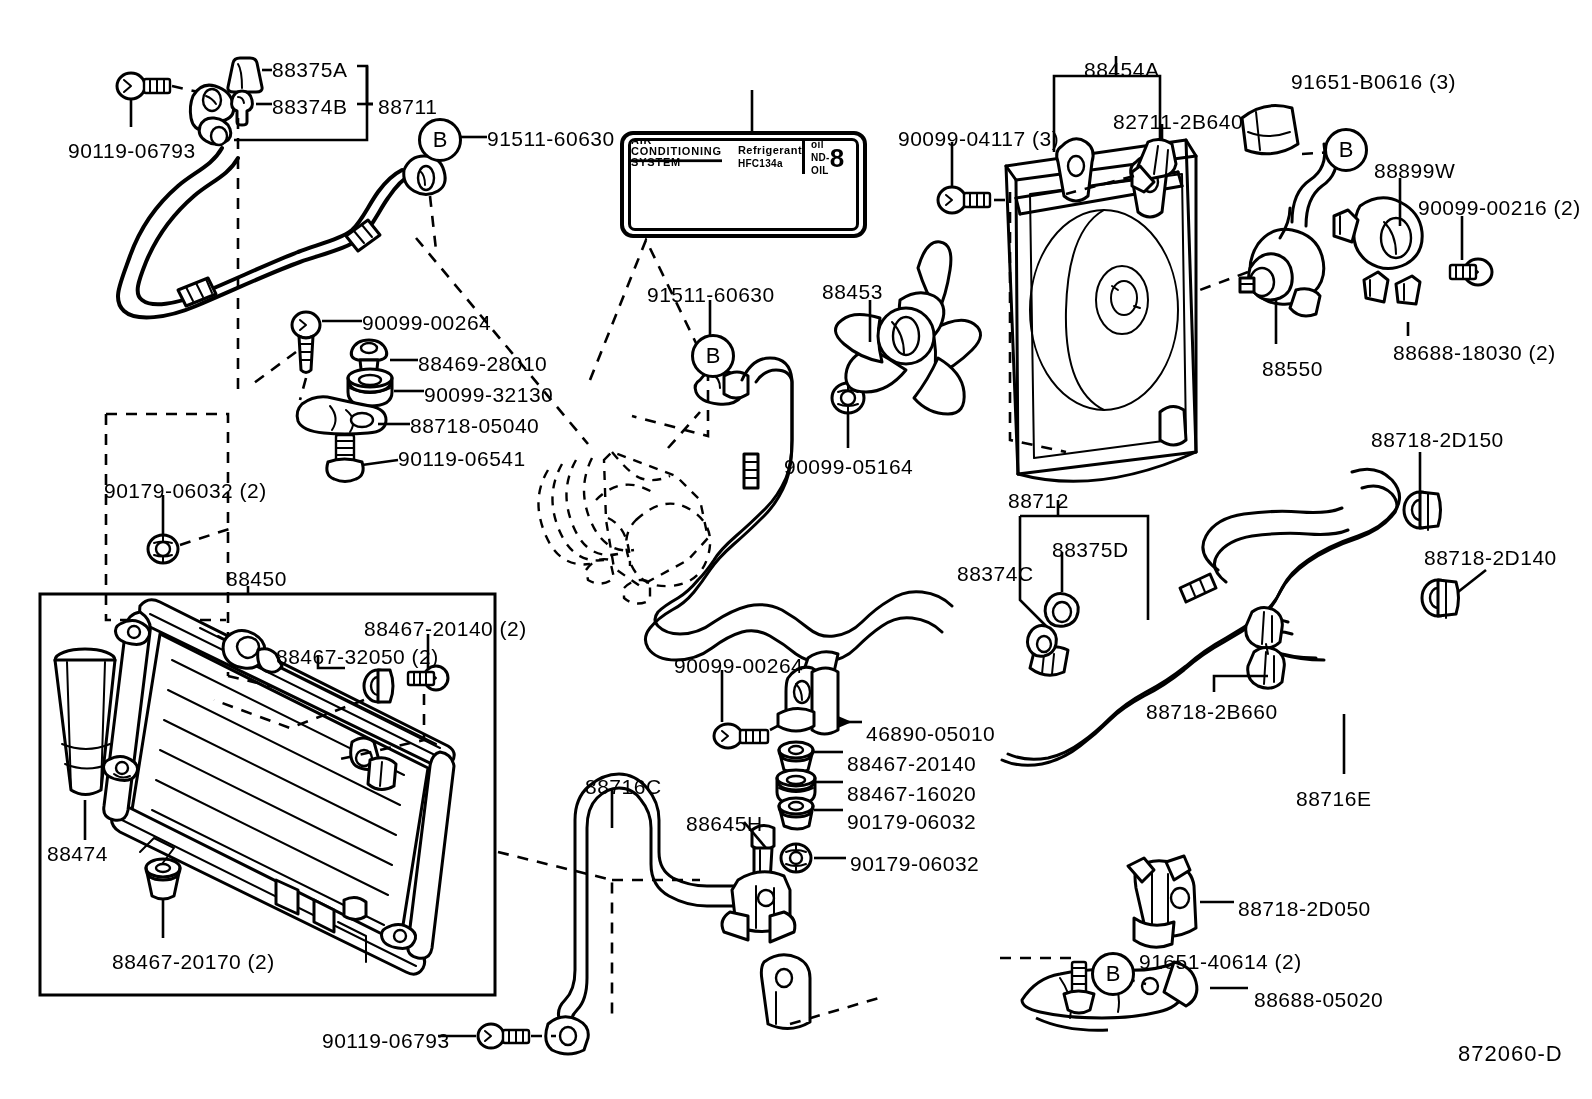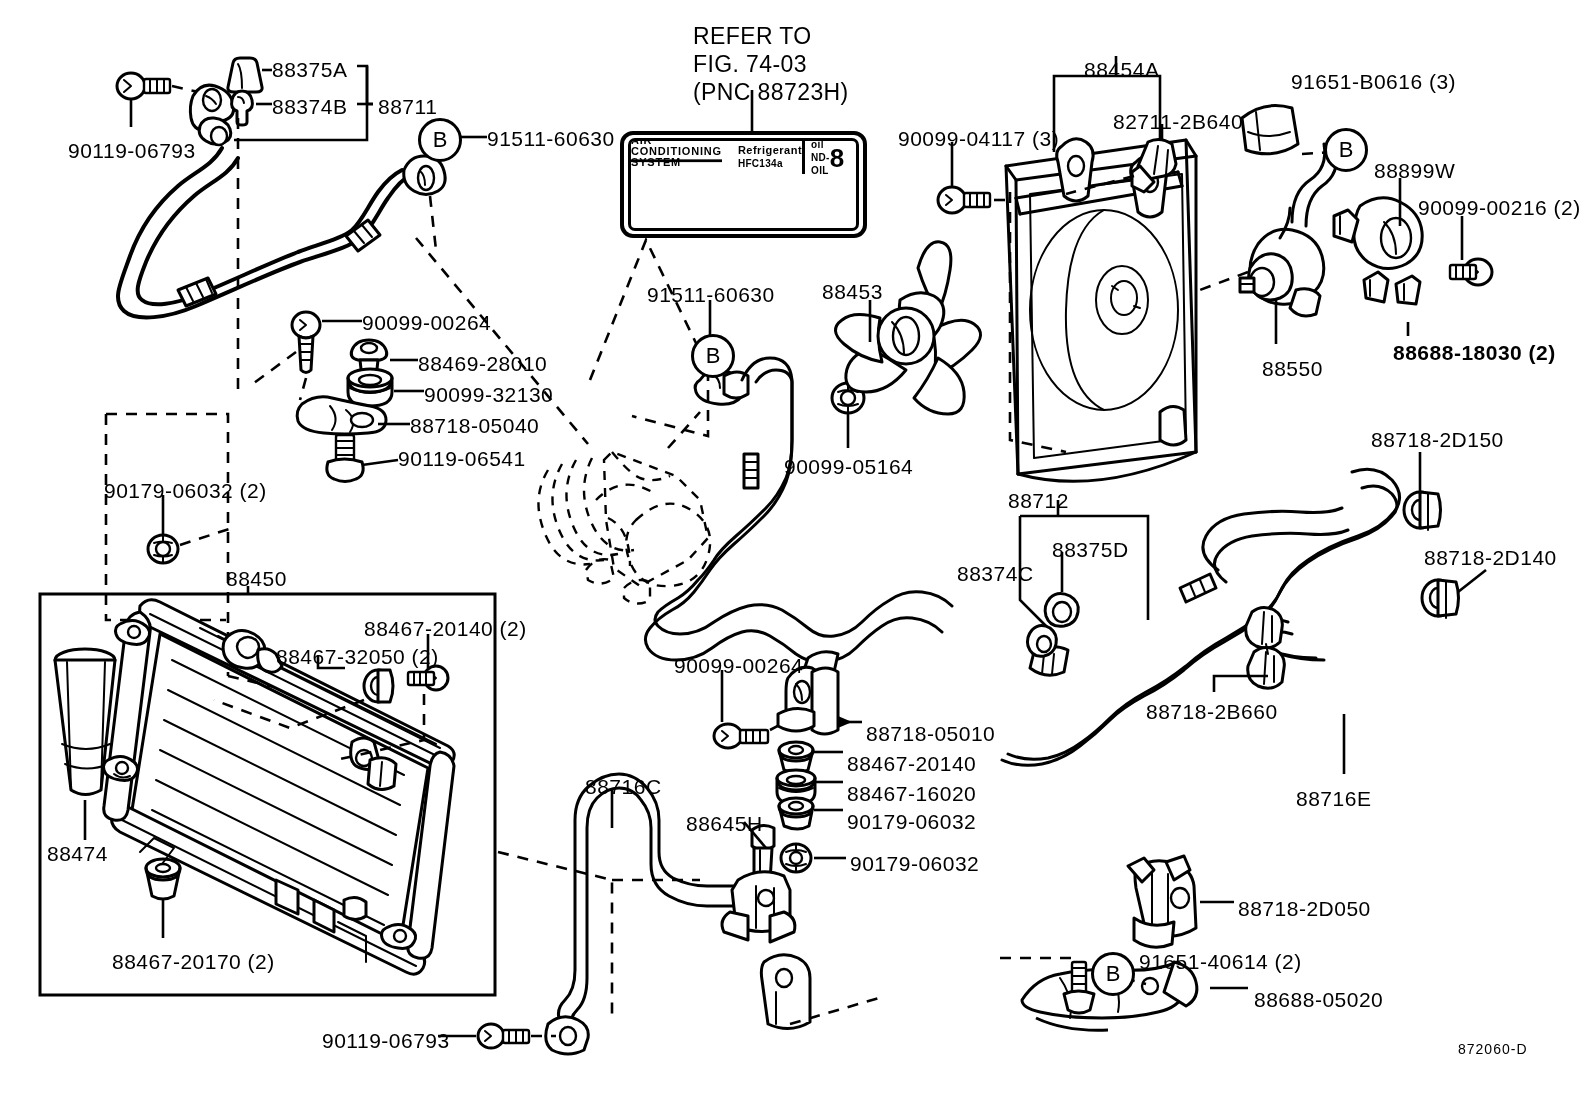--- a/index.html
+++ b/index.html
@@ -16,21 +16,21 @@
   .lbl{
     position:absolute;
     font-family:"Liberation Sans", sans-serif;
     font-size:21px;
     letter-spacing:0.5px;
     color:#000;
     white-space:nowrap;
     line-height:1.12;
   }
   .lbl.refer{font-size:23px;line-height:1.22;letter-spacing:0.4px;}
-  .lbl.figcode{font-size:14px;letter-spacing:1px;}
+  .lbl.figcode{font-size:22px;letter-spacing:1px;}
 
   
   #caution{
     position:absolute;left:620px;top:131px;width:247px;height:107px;
   }
   .cau-outer{
     position:absolute;inset:0;
     border:4px solid #000;border-radius:13px;
     background:#fff;
   }
@@ -646,25 +646,20 @@
       <path class="s2" d="M1072 968 h14 M1072 976 h14 M1072 984 h14"></path>
       <path class="wht" d="M1064 994 q14 -6 30 0 l-4 16 q-11 6 -22 0 z"></path>
     </g>
     <path class="ld" d="M1210 988 L1248 988"></path>
     <path class="dash" d="M1000 958 L1080 958"></path>
     <path class="dash" d="M1124 978 L1146 984"></path>
 
     <path class="ld" d="M752 90 L752 131"></path>
   </svg>
 
-  <div class="lbl refer" style="left:693px;top:22px;">
-    <div>REFER TO</div>
-    <div>FIG. 74-03</div>
-    <div>(PNC 88723H)</div>
-  </div>
 
   <div id="caution">
     <div class="cau-outer"></div>
     <div class="cau-inner">
       <div class="cau-top">AIR CONDITIONING SYSTEM</div>
       <div class="cau-mid">
         <span>HFC134aUSE ONLY</span>
       </div>
       <div class="cau-bot">
         <div class="cau-bl">
@@ -702,31 +697,31 @@
       <div class="lbl" style="left: 322px; top: 1029px;">90119-06793</div>
       <div class="lbl" style="left: 647px; top: 283px;">91511-60630</div>
       <div class="lbl" style="left: 822px; top: 280px;">88453</div>
       <div class="lbl" style="left: 784px; top: 455px;">90099-05164</div>
       <div class="lbl" style="left: 898px; top: 127px;">90099-04117 (3)</div>
       <div class="lbl" style="left: 1084px; top: 58px;">88454A</div>
       <div class="lbl" style="left: 1113px; top: 110px;">82711-2B640</div>
       <div class="lbl" style="left: 1291px; top: 70px;">91651-B0616 (3)</div>
       <div class="lbl" style="left: 1374px; top: 159px;">88899W</div>
       <div class="lbl" style="left: 1418px; top: 196px;">90099-00216 (2)</div>
-      <div class="lbl" style="left: 1393px; top: 341px; font-weight: bold;">88688-18030 (2)</div>
+      <div class="lbl" style="left: 1393px; top: 341px;">88688-18030 (2)</div>
       <div class="lbl" style="left: 1254px; top: 357px; margin-left: 8px;">88550</div>
       <div class="lbl" style="left: 1008px; top: 489px;">88712</div>
       <div class="lbl" style="left: 1052px; top: 538px;">88375D</div>
       <div class="lbl" style="left: 957px; top: 562px;">88374C</div>
       <div class="lbl" style="left: 1371px; top: 428px;">88718-2D150</div>
       <div class="lbl" style="left: 1424px; top: 546px;">88718-2D140</div>
       <div class="lbl" style="left: 1146px; top: 700px;">88718-2B660</div>
       <div class="lbl" style="left: 1296px; top: 787px;">88716E</div>
       <div class="lbl" style="left: 674px; top: 654px;">90099-00264</div>
-      <div class="lbl" style="left: 866px; top: 722px;">88718-05010</div>
+      <div class="lbl" style="left: 866px; top: 722px;">46890-05010</div>
       <div class="lbl" style="left: 847px; top: 752px;">88467-20140</div>
       <div class="lbl" style="left: 847px; top: 782px;">88467-16020</div>
       <div class="lbl" style="left: 847px; top: 810px;">90179-06032</div>
       <div class="lbl" style="left: 585px; top: 775px;">88716C</div>
       <div class="lbl" style="left: 686px; top: 812px;">88645H</div>
       <div class="lbl" style="left: 850px; top: 852px;">90179-06032</div>
       <div class="lbl" style="left: 1238px; top: 897px;">88718-2D050</div>
       <div class="lbl" style="left: 1139px; top: 950px;">91651-40614 (2)</div>
       <div class="lbl" style="left: 1254px; top: 988px;">88688-05020</div>
     </div>

